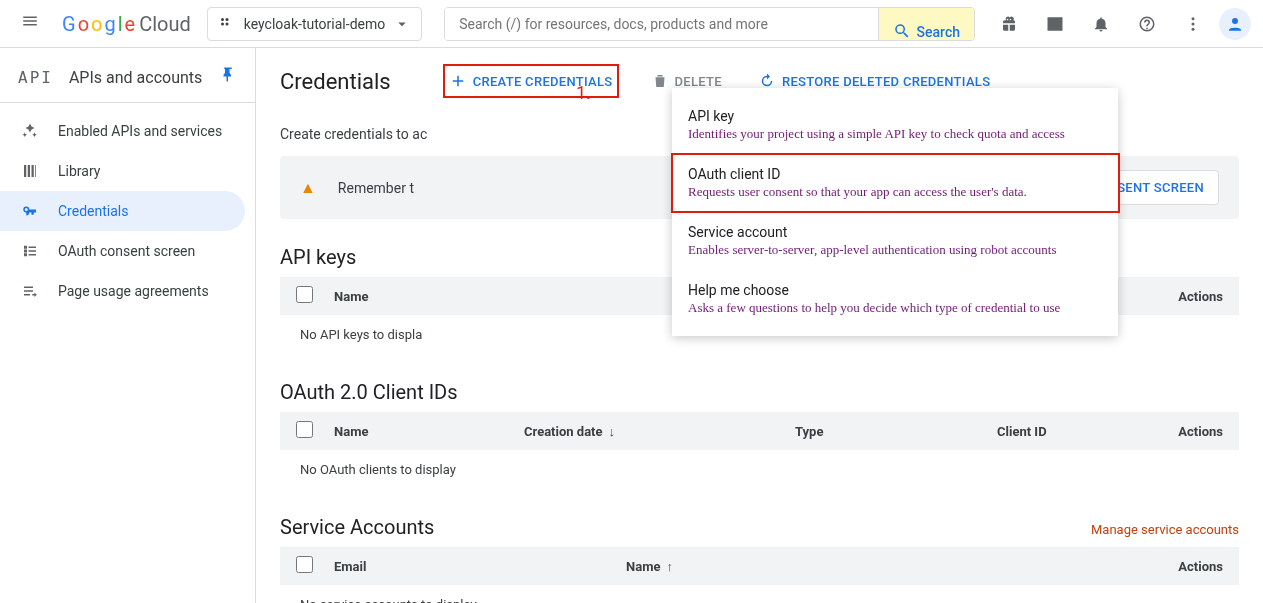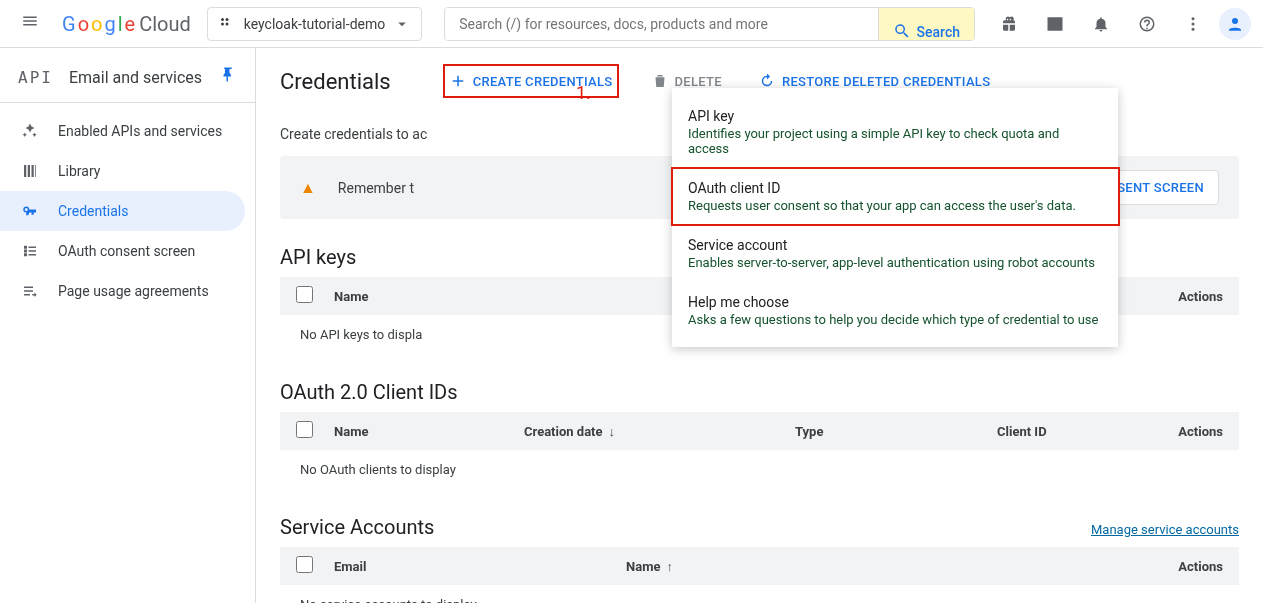--- a/index.html
+++ b/index.html
@@ -43,32 +43,32 @@
     .annot { position:absolute; color:#e01c0e; font-size:18px; }
 
     .sub { font-size:14px; color:#3c4043; margin-top:28px; }
     .warn { display:flex; align-items:center; gap:22px; background:#f1f3f4; border-radius:4px; padding:14px 20px; margin-top:14px; font-size:14px; }
     .warn-ic { color:#ea8600; font-size:16px; }
     .cfg-btn { margin-left:auto; border:1px solid #dadce0; border-radius:4px; background:#fff; color:#1a73e8; padding:9px 14px; font-size:13px; font-weight:500; letter-spacing:.3px; cursor:pointer; }
 
     .sect { margin-top:26px; }
     .sect-head { display:flex; align-items:baseline; }
     .sect-title { font-size:20px; color:#202124; }
-    .manage { margin-left:auto; font-size:13px; color:#0369a1; text-decoration:underline; cursor:pointer; }
+    .manage { margin-left:auto; font-size:13px; color:#c2410c; cursor:pointer; }
     .thead { display:flex; align-items:center; background:#f1f3f4; height:38px; font-size:13px; font-weight:700; color:#3c4043; padding:0 16px; margin-top:8px; }
     .cb { width:38px; }
     .th-actions { margin-left:auto; }
     .empty { padding:12px 20px; font-size:13px; color:#3c4043; }
     .sort { margin-left:6px; font-weight:700; }
 
     
     .dd { position:absolute; top:40px; left:416px; width:446px; background:#fff; box-shadow:0 2px 10px rgba(0,0,0,.22); padding:8px 0; z-index:50; }
     .dd-item { padding:12px 16px; cursor:pointer; }
     .dd-item .t { font-size:14px; color:#202124; }
-    .dd-item .d { font-size:13px; color:#14532d; margin-top:2px; }
+    .dd-item .d { font-size:13px; color:#701a75; margin-top:2px;font-family:Liberation Serif, serif; }
     .dd-item.hl { position:relative; }
     .dd-item.hl::after { content:''; position:absolute; inset:-1px -2px -1px -1px; border:2px solid #e01c0e; pointer-events:none; }
 
     svg { width:18px; height:18px; }
     input[type=checkbox]{ width:17px; height:17px; }
   </style>
 </head>
 <body>
 
 <div class="header">
@@ -142,21 +142,21 @@
           <path fill="#1a73e8" d="M4 20c0-4 16-4 16 0v1H4z"></path>
         </svg>
       </div>
   </div>
 </div>
 
 <div class="body">
   <div class="sidebar">
     <div class="side-head">
       <span class="side-brand">API</span>
-      <span class="side-title">Email and services</span>
+      <span class="side-title">APIs and accounts</span>
       <span class="pin"><svg viewBox="0 0 24 24">
             <path fill="currentColor" d="M14 4v5l2 3v2h-4v6l-1 1-1-1v-6H6v-2l2-3V4H7V2h10v2z"></path>
           </svg></span>
     </div>
     <div style="height:8px"></div>
     <div class="side-item">
       <span class="side-ic">
           <svg viewBox="0 0 24 24">
             <path fill="currentColor" d="M12 2l2 4 4 2-4 2-2 4-2-4-4-2 4-2zM5 14l1 2 2 1-2 1-1 2-1-2-2-1 2-1zM18 14l1 2 2 1-2 1-1 2-1-2-2-1 2-1z"></path>
           </svg>

